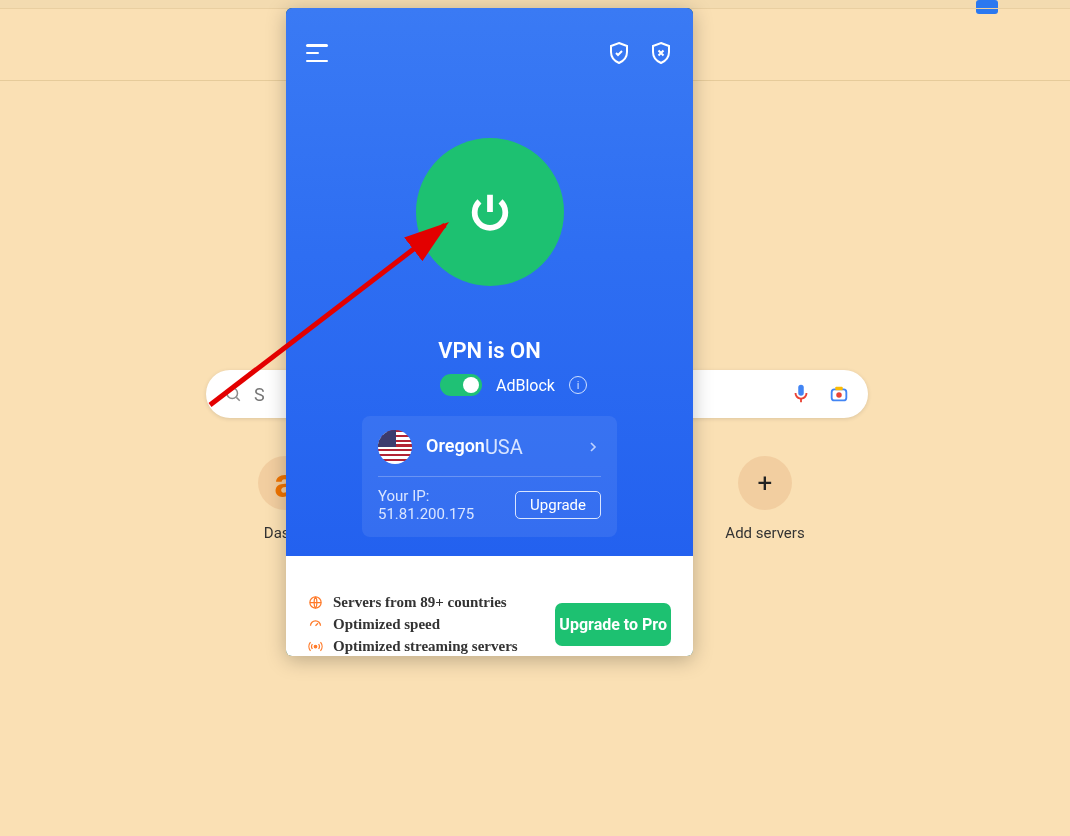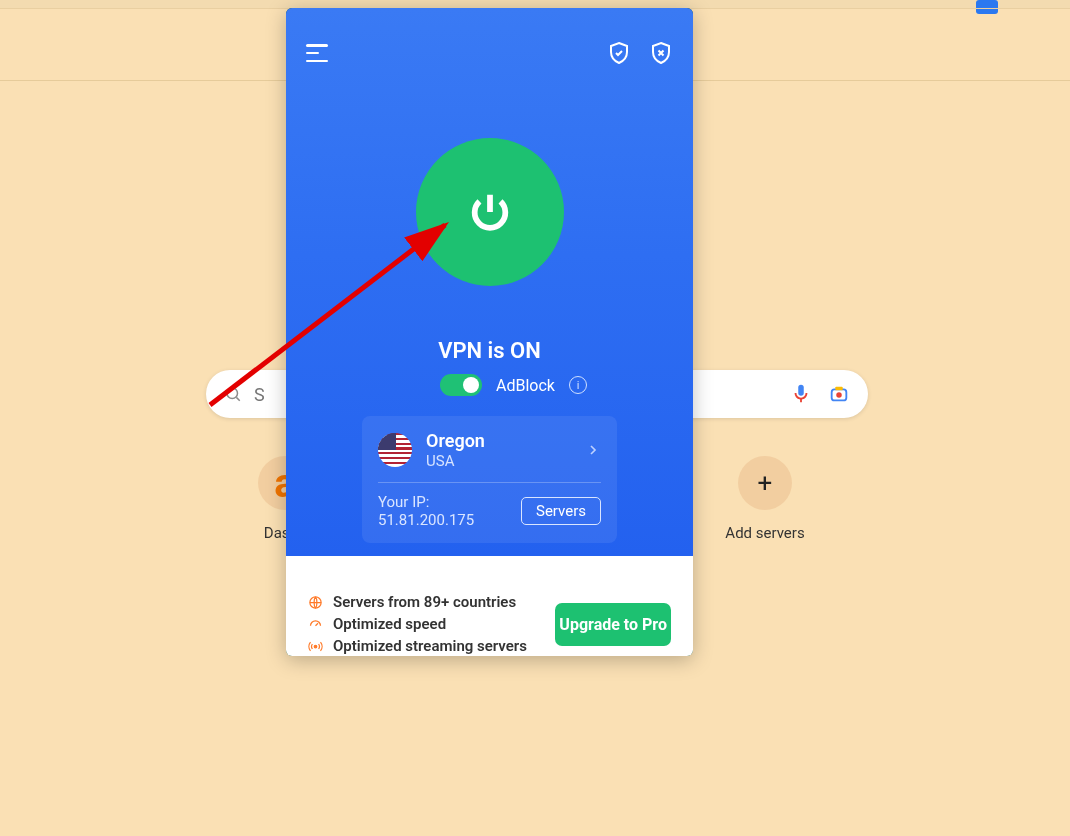--- a/index.html
+++ b/index.html
@@ -41,31 +41,31 @@
   .status{position:absolute;top:330px;left:0;right:0;text-align:center;font-size:22px;font-weight:600;}
   .adrow{position:absolute;top:366px;left:0;right:0;display:flex;align-items:center;justify-content:center;gap:14px;font-size:16px;padding-left:48px;}
   .toggle{width:42px;height:22px;border-radius:11px;background:#1fc175;position:relative;}
   .toggle::after{content:"";position:absolute;right:3px;top:3px;width:16px;height:16px;border-radius:50%;background:#fff;}
   .info-i{width:16px;height:16px;border:1.5px solid #cfe0ff;border-radius:50%;display:inline-flex;align-items:center;justify-content:center;font-size:11px;color:#cfe0ff;}
 
   .card{position:absolute;left:76px;right:76px;top:408px;background:rgba(255,255,255,.08);border-radius:8px;padding:14px 16px;}
   .loc{display:flex;align-items:center;gap:14px;cursor:pointer;}
   .flag{width:34px;height:34px;border-radius:50%;background:linear-gradient(180deg,#b22234 0 7%,#fff 7% 14%,#b22234 14% 21%,#fff 21% 28%,#b22234 28% 35%,#fff 35% 42%,#b22234 42% 49%,#fff 49% 56%,#b22234 56% 63%,#fff 63% 70%,#b22234 70% 77%,#fff 77% 84%,#b22234 84% 91%,#fff 91% 100%);position:relative;overflow:hidden;flex:0 0 auto;}
   .flag::before{content:"";position:absolute;left:0;top:0;width:52%;height:50%;background:#3c3b6e;}
-  .loc .lt{display:flex;flex-direction:column;line-height:1.2;}
+  .loc .lt{display:flex;flex-direction:row;line-height:1.2;}
   .loc .lt .c1{font-size:18px;font-weight:600;}
-  .loc .lt .c2{font-size:15px;color:#d6e3ff;}
+  .loc .lt .c2{font-size:20px;color:#d6e3ff;}
   .loc .chev{margin-left:auto;color:#bdd1ff;}
   .divider{height:1px;background:rgba(255,255,255,.25);margin:12px 0 10px 0;}
   .iprow{display:flex;align-items:center;justify-content:flex-start;font-size:15px;color:#d9e5ff;}
   .iprow .btn{border:1px solid #d9e5ff;color:#fff;border-radius:5px;padding:4px 14px;font-size:15px;cursor:pointer;}
 
   .footer{position:relative;height:100px;background:#fff;padding:18px 22px;display:flex;align-items:center;gap:20px;}
   .footer ul{list-style:none;margin:0;padding:0;font-size:15px;color:#333;font-weight:600;}
-  .footer ul li{display:flex;align-items:center;gap:10px;line-height:22px;}
+  .footer ul li{display:flex;align-items:center;gap:10px;line-height:22px;font-family:Liberation Serif, serif;}
   .footer ul li svg{width:15px;height:15px;flex:0 0 auto;}
   .footer .upgrade{margin-left:auto;background:#1dc171;color:#fff;font-weight:700;border-radius:7px;padding:12px 4px;font-size:16px;cursor:pointer;}
 
   
   .arrow{position:absolute;left:200px;top:180px;width:280px;height:240px;pointer-events:none;}
 </style>
 </head>
 <body>
 
 <div class="top-strip"></div>
@@ -146,21 +146,21 @@
           <span class="c1">Oregon</span>
           <span class="c2">USA</span>
         </div>
         <svg class="chev" width="16" height="16" viewBox="0 0 24 24" fill="none" stroke="currentColor" stroke-width="2.5">
             <path d="M9 6l6 6-6 6"></path>
           </svg>
       </div>
       <div class="divider"></div>
       <div class="iprow">
         <span>Your IP: 51.81.200.175</span>
-        <span class="btn">Servers</span>
+        <span class="btn">Upgrade</span>
       </div>
     </div>
   </div>
 
   <div class="footer">
     <ul>
       <li>
           <svg viewBox="0 0 24 24" fill="none" stroke="#ff7a29" stroke-width="2">
             <circle cx="12" cy="12" r="9"></circle>
             <path d="M3 12h18M12 3c3 3 3 15 0 18M12 3c-3 3-3 15 0 18"></path>

